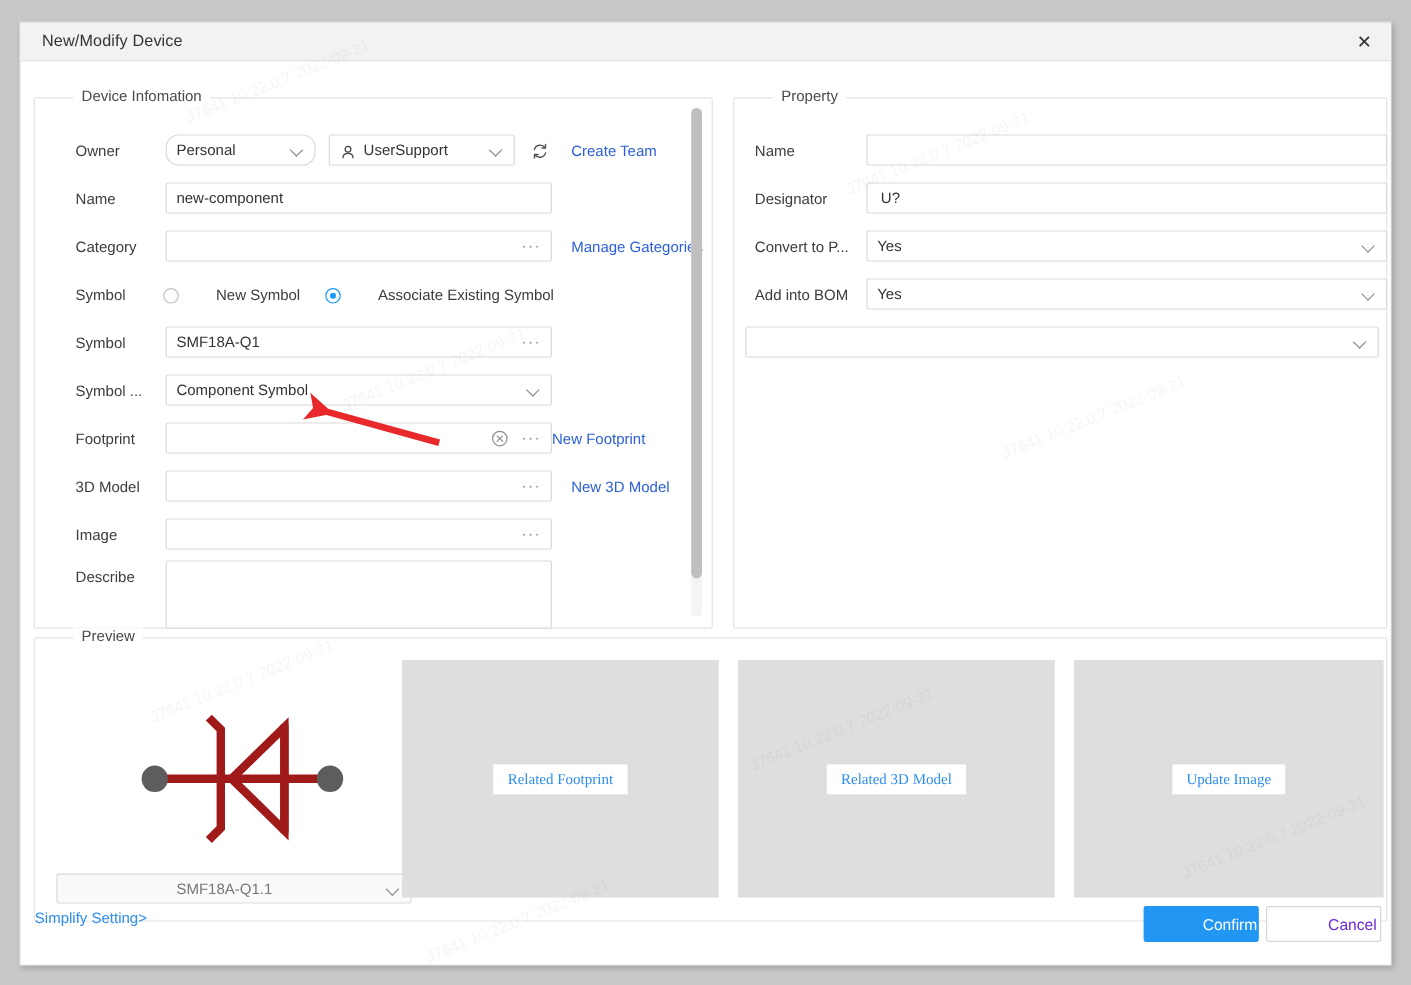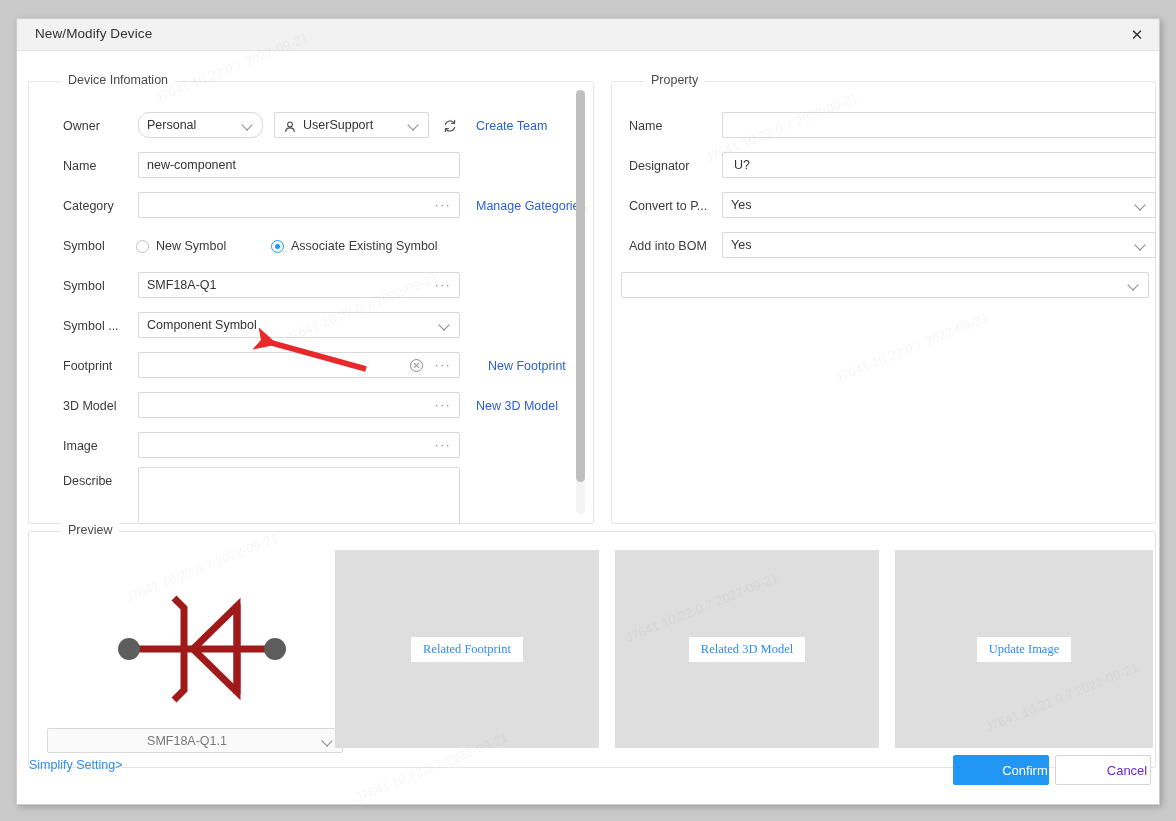--- a/index.html
+++ b/index.html
@@ -162,20 +162,21 @@
 
   
   .radio-wrap {
     position: absolute;
     display: flex;
     align-items: center;
     cursor: pointer;
     font-size: 12.5px;
     color: #3c3c3c;
     line-height: 28px;
+    gap: 24px;
   }
   .radio {
     width: 13px; height: 13px;
     border-radius: 50%;
     border: 1.4px solid #c2c2c2;
     background: #fff;
     margin-right: 7px;
     position: relative;
     flex: 0 0 13px;
   }
@@ -365,21 +366,21 @@
         </div>
       </div>
 
       <div class="row" style="top:270px;">
         <div class="lbl" style="left:34px;">Footprint</div>
         <div class="field" style="left:109px; width:322px;">
           <span class="val"></span>
           <span class="clear-btn"></span>
           <span class="ellipsis-btn">···</span>
         </div>
-        <div class="link" style="left:459px;">New Footprint</div>
+        <div class="link" style="left:431px;">New Footprint</div>
       </div>
 
       <div class="row" style="top:310px;">
         <div class="lbl" style="left:34px;">3D Model</div>
         <div class="field" style="left:109px; width:322px;">
           <span class="val"></span>
           <span class="ellipsis-btn">···</span>
         </div>
         <div class="link" style="left:447px;">New 3D Model</div>
       </div>

